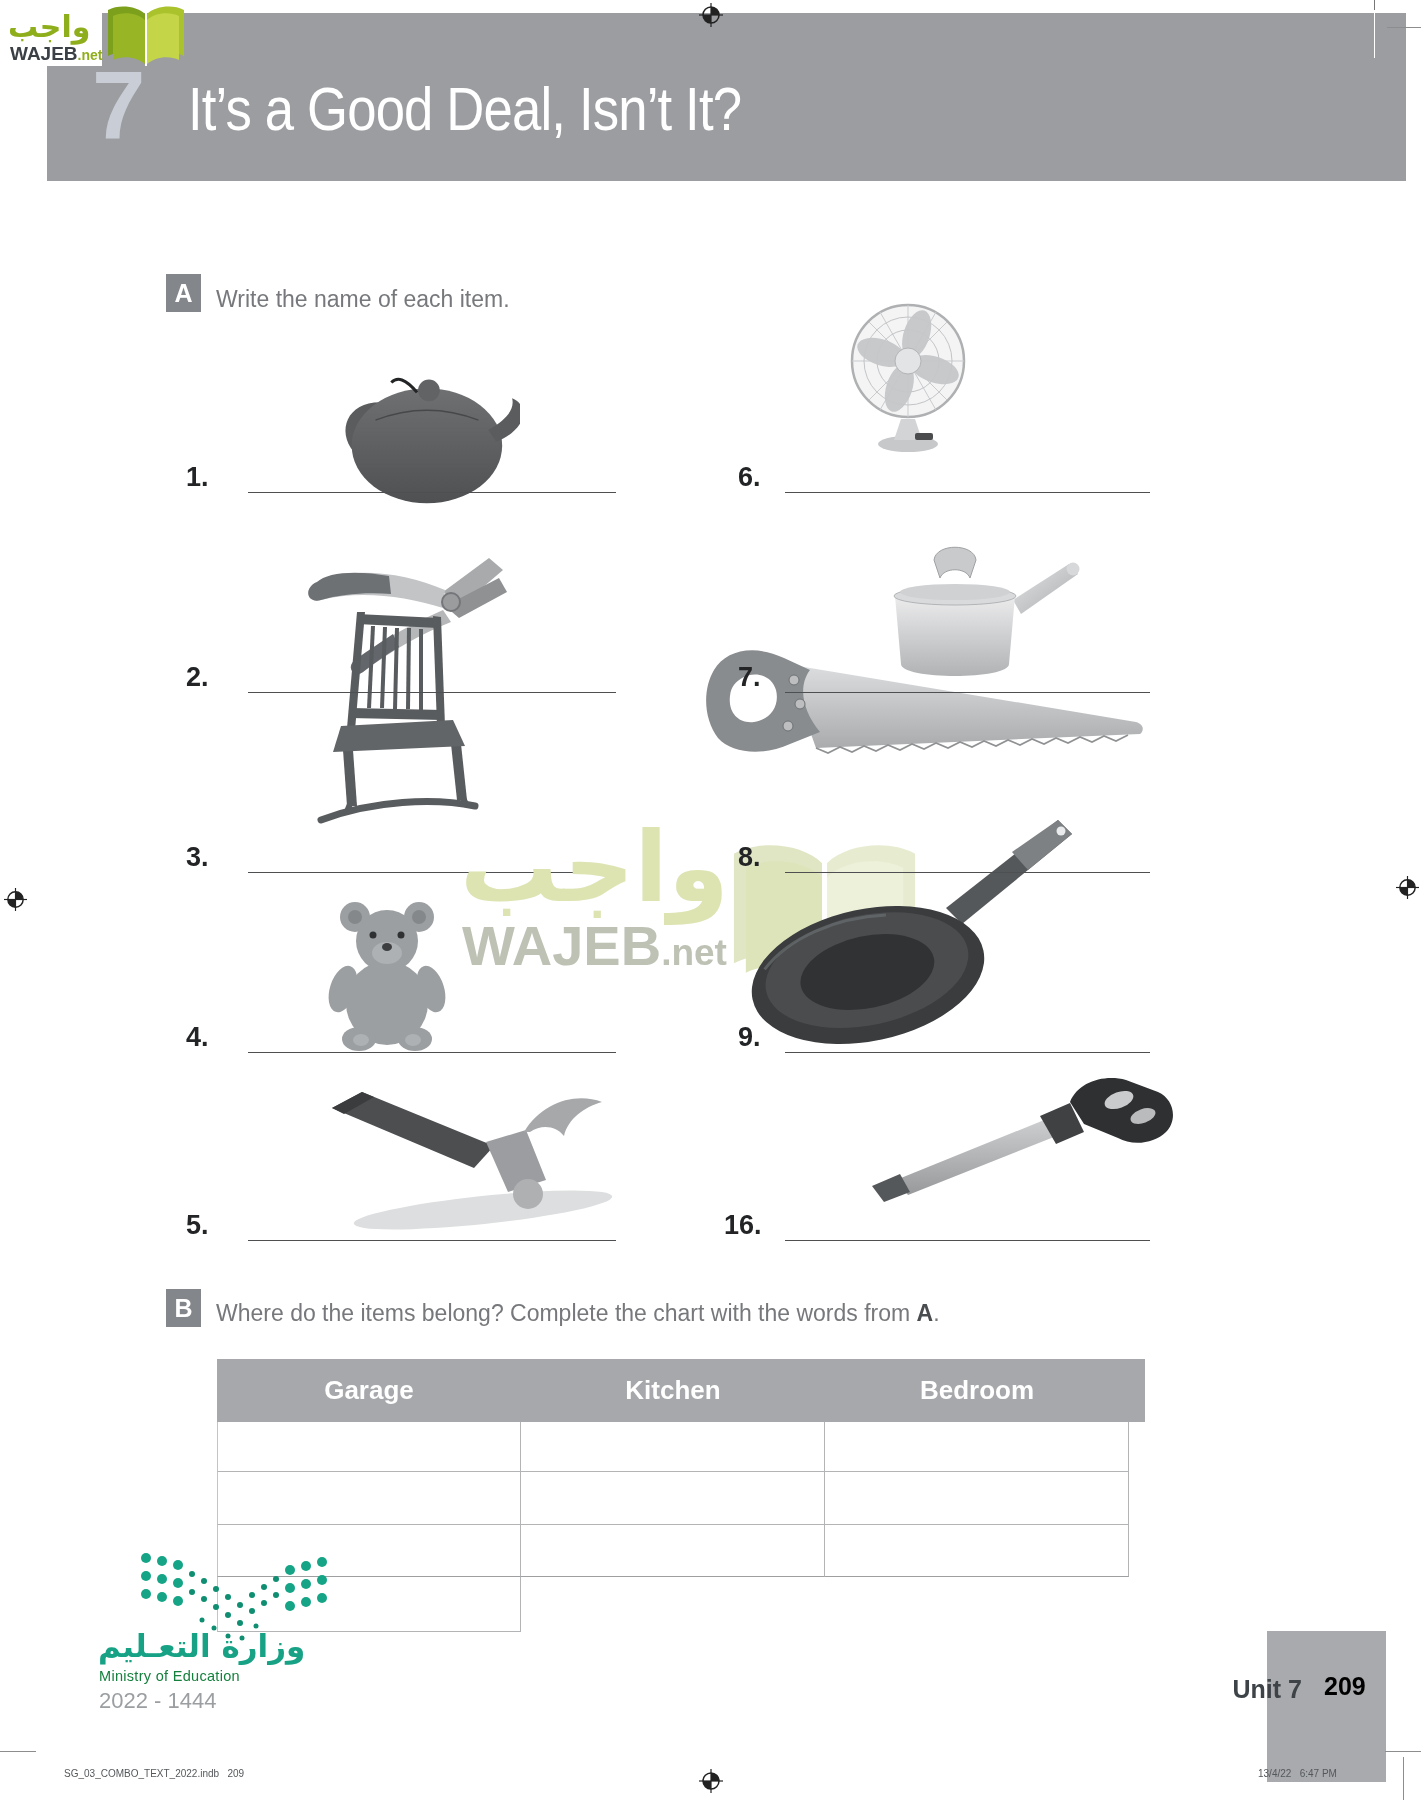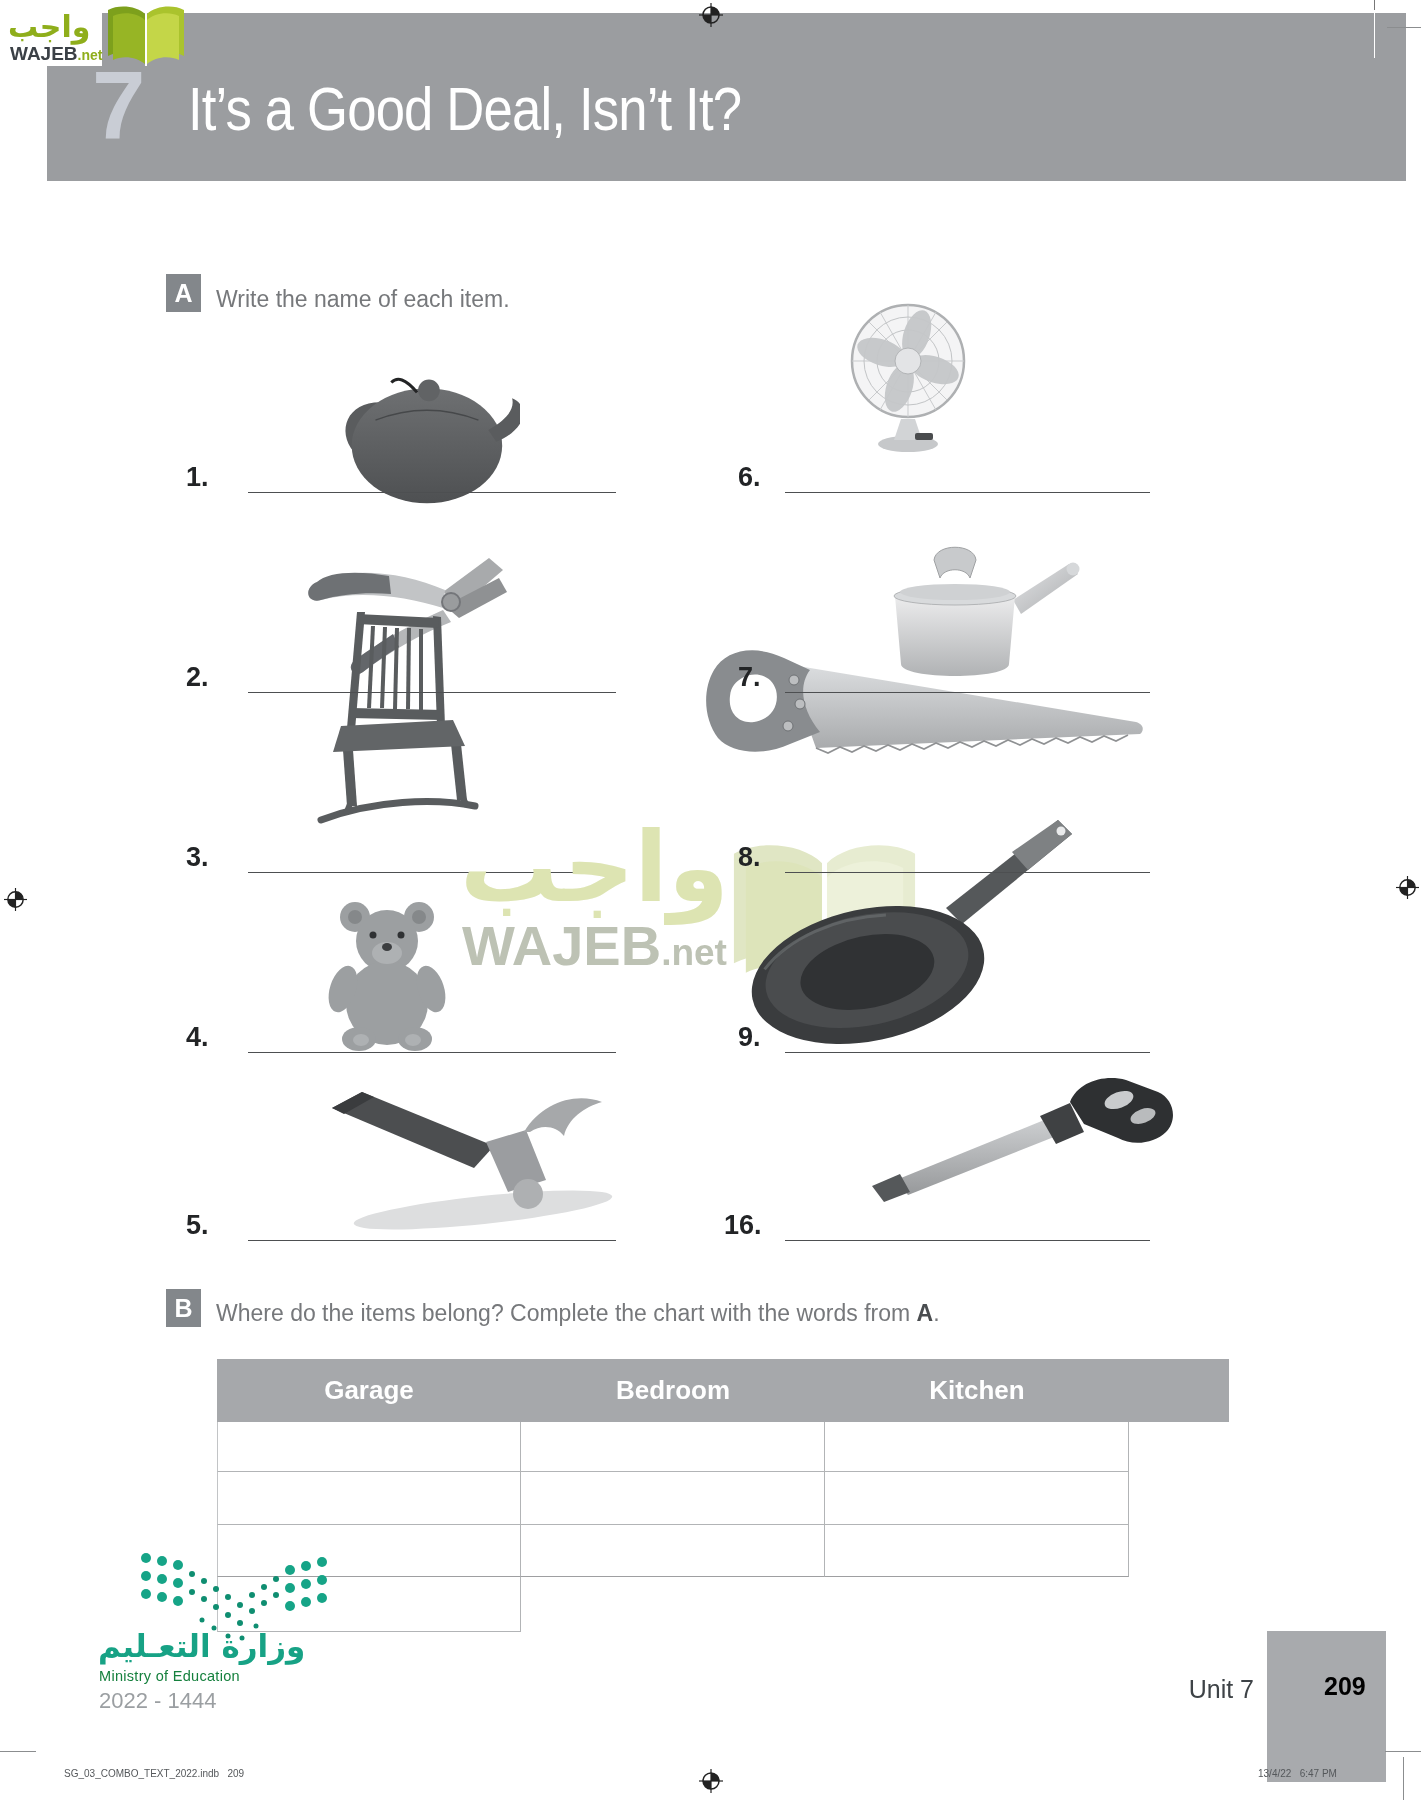--- a/index.html
+++ b/index.html
@@ -295,24 +295,24 @@
   <path d="M42,16 C35,9 20,7 10,12 L10,56 C20,51 34,53 42,60 Z" fill="#dde4ba"></path>
   <path d="M44,16 C51,9 66,7 76,12 L76,56 C66,51 52,53 44,60 Z" fill="#edf1da"></path>
   <rect x="42" y="8" width="2" height="54" fill="#ffffff"></rect>
 </svg>
 <div class="abs wm ar" style="left:460px;top:818px;font-size:98px;font-weight:700;color:#dde4b2;">واجب</div>
 <div class="abs wm" style="left:462px;top:918px;font-weight:700;color:#bdc2b4;"><span style="font-size:56px;">WAJEB</span><span style="font-size:37px;">.net</span></div>
 
 <div class="abs badge" style="left:166px;top:1289px;">B</div>
 <div class="abs instr" style="left:216px;top:1300px;"><span>Where do the items belong? Complete the chart with the words from </span><b>A</b><span>.</span></div>
 
-<div class="abs tbl-head" style="left:217px;top:1359px;width:1012px;height:63px;">
+<div class="abs tbl-head" style="left:217px;top:1359px;width:928px;height:63px;">
   <div>Garage</div>
+  <div>Kitchen</div>
   <div>Bedroom</div>
-  <div>Kitchen</div>
 </div>
 <div class="cell first" style="left:217px;top:1422px;width:304px;height:50px;"></div>
 <div class="cell" style="left:521px;top:1422px;width:304px;height:50px;"></div>
 <div class="cell" style="left:825px;top:1422px;width:304px;height:50px;"></div>
 <div class="cell first" style="left:217px;top:1472px;width:304px;height:53px;"></div>
 <div class="cell" style="left:521px;top:1472px;width:304px;height:53px;"></div>
 <div class="cell" style="left:825px;top:1472px;width:304px;height:53px;"></div>
 <div class="cell first" style="left:217px;top:1525px;width:304px;height:52px;border-bottom-color:#9e9fa1;"></div>
 <div class="cell" style="left:521px;top:1525px;width:304px;height:52px;border-bottom-color:#9e9fa1;"></div>
 <div class="cell" style="left:825px;top:1525px;width:304px;height:52px;border-bottom-color:#9e9fa1;"></div>
@@ -360,18 +360,18 @@
       <circle cx="78" cy="80" r="2.5"></circle>
     <circle cx="92" cy="88" r="2.5"></circle>
       <circle cx="106" cy="90" r="2.5"></circle>
       <circle cx="120" cy="78" r="2.5"></circle>
   </g>
 </svg>
 <div class="abs ar" style="left:98px;top:1628px;font-size:31px;font-weight:700;color:#17a285;z-index:6;">وزارة التعـليم</div>
 <div class="abs" style="left:99px;top:1668px;font-size:14.5px;color:#15803d;letter-spacing:.3px;z-index:6;">Ministry of Education</div>
 <div class="abs" style="left:99px;top:1688px;font-size:22px;color:#9b9fa2;z-index:6;text-align:center;">2022 - 1444</div>
 
-<div class="abs" style="left:1132px;top:1675px;width:122px;text-align:right;font-size:25px;font-weight:400;color:#3e4347;z-index:6;">Unit 7</div>
+<div class="abs" style="left:1180px;top:1675px;width:122px;text-align:right;font-size:25px;font-weight:700;color:#3e4347;z-index:6;">Unit 7</div>
 <div class="abs" style="left:1267px;top:1631px;width:119px;height:151px;background:#a8aaad;z-index:5;"></div>
 <div class="abs" style="left:1324px;top:1672px;font-size:25px;font-weight:700;color:#000000;z-index:6;">209</div>
 
 <div class="abs foot-small" style="left:64px;top:1768px;">SG_03_COMBO_TEXT_2022.indb   209</div>
 <div class="abs foot-small" style="left:1258px;top:1768px;">13/4/22   6:47 PM</div>
 
 </body></html>

